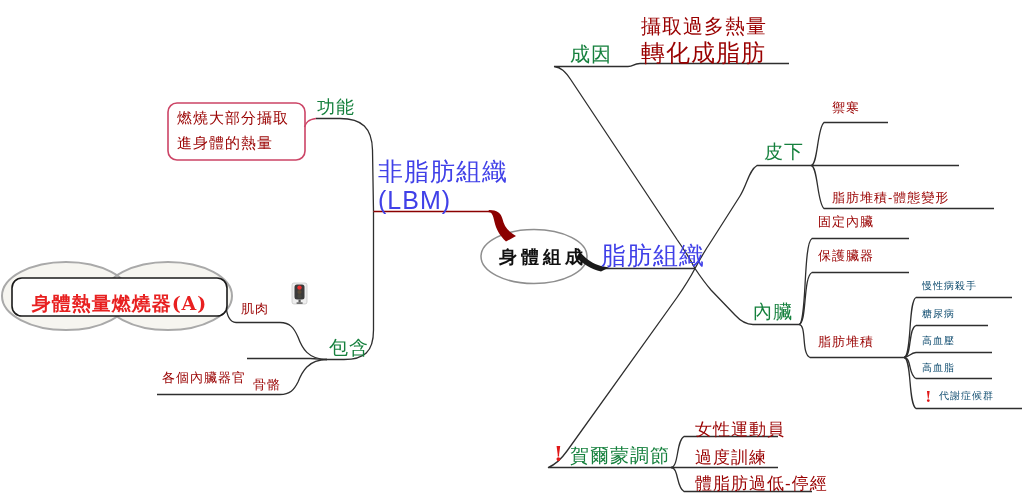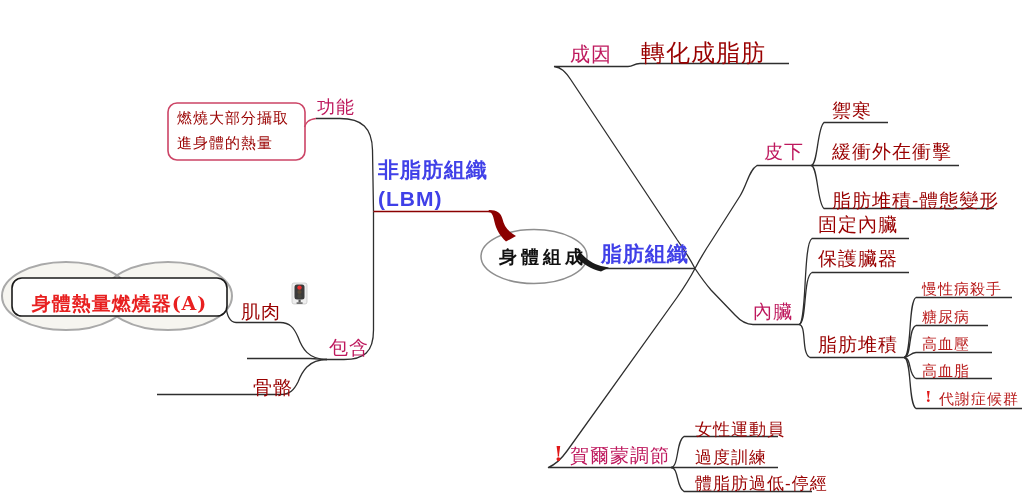--- a/index.html
+++ b/index.html
@@ -1,23 +1,23 @@
 <!DOCTYPE html>
 <html><head>
 <meta charset="utf-8">
 <style>
   html,body{margin:0;padding:0;background:#fff;}
   #stage{position:relative;width:1024px;height:494px;background:#fff;overflow:hidden;
          font-family:"Liberation Sans","DejaVu Sans",sans-serif;}
   #edges{position:absolute;left:0;top:0;width:1024px;height:494px;}
   .label{position:absolute;white-space:nowrap;line-height:1;cursor:default;}
-  .blue{color:#4040e8;font-size:21px;letter-spacing:1px;font-weight:bold;}
-  .green{color:#be185d;font-size:19px;letter-spacing:1px;}
-  .dred{color:#990000;font-size:19px;letter-spacing:1px;}
-  .risk{color:#b91c1c;font-size:15px;letter-spacing:1px;}
+  .blue{color:#4040e8;font-size:25px;letter-spacing:1px;}
+  .green{color:#15803d;font-size:19px;letter-spacing:1px;}
+  .dred{color:#990000;font-size:13px;letter-spacing:1px;}
+  .risk{color:#0c4a6e;font-size:10px;letter-spacing:1px;}
   .horm{color:#990000;font-size:17px;letter-spacing:1px;}
   .note{color:#990000;font-size:15px;letter-spacing:1px;}
   .root-label{left:481px;top:248px;width:124px;text-align:center;
       font-family:"DejaVu Serif","Liberation Serif",serif;font-weight:bold;
       font-size:18px;letter-spacing:4px;color:#111;}
   .burner-label{left:12px;top:278px;width:215px;height:50px;display:flex;
       align-items:center;justify-content:center;
       font-family:"DejaVu Serif","Liberation Serif",serif;font-weight:bold;
       font-size:19px;letter-spacing:1px;color:#e82020;}
   .warn{position:absolute;color:#e01818;font-weight:bold;
@@ -104,29 +104,30 @@
   <div class="label root-label">身體組成</div>
 
   <div class="label blue" style="left:378px;top:159px;">非脂肪組織</div>
   <div class="label blue" style="left:378px;top:188px;">(LBM)</div>
   <div class="label green" style="left:317px;top:98px;font-size:18px;">功能</div>
   <div class="label note" style="left:177px;top:110px;">燃燒大部分攝取</div>
   <div class="label note" style="left:177px;top:135px;">進身體的熱量</div>
   <div class="label green" style="left:329px;top:338px;">包含</div>
   <div class="label dred" style="left:241px;top:302px;">肌肉</div>
   <div class="label dred" style="left:253px;top:339px;margin-top:39px;">骨骼</div>
+  <div class="label dred" style="left:162px;top:371px;">各個內臟器官</div>
   <div class="label burner-label">身體熱量燃燒器(A)</div>
 
   <div class="label blue" style="left:601px;top:243px;">脂肪組織</div>
   <div class="label green" style="left:570px;top:44px;font-size:20px;">成因</div>
+  <div class="label dred" style="left:641px;top:16px;font-size:20px;">攝取過多熱量</div>
   <div class="label dred" style="left:641px;top:41px;font-size:24px;">轉化成脂肪</div>
 
   <div class="label green" style="left:764px;top:142px;">皮下</div>
   <div class="label dred" style="left:832px;top:101px;">禦寒</div>
-  <div class="label dred" style="left:832px;top:142px;">緩衝外在衝擊</div>
   <div class="label dred" style="left:832px;top:191px;">脂肪堆積-體態變形</div>
 
   <div class="label green" style="left:753px;top:302px;">內臟</div>
   <div class="label dred" style="left:818px;top:215px;">固定內臟</div>
   <div class="label dred" style="left:818px;top:249px;">保護臟器</div>
   <div class="label dred" style="left:818px;top:335px;">脂肪堆積</div>
 
   <div class="label risk" style="left:922px;top:281px;">慢性病殺手</div>
   <div class="label risk" style="left:922px;top:309px;">糖尿病</div>
   <div class="label risk" style="left:922px;top:336px;">高血壓</div>

